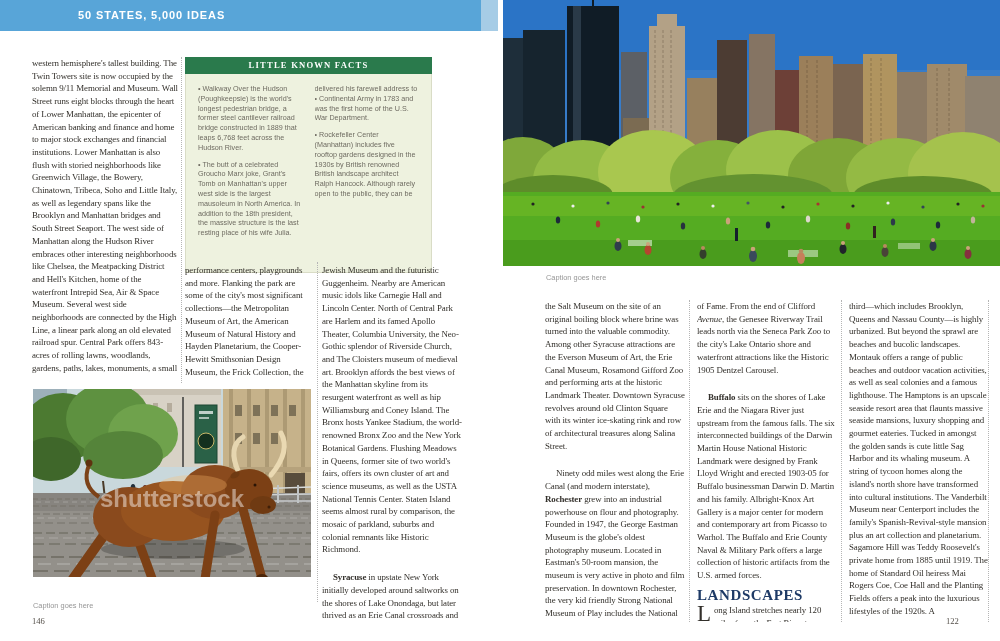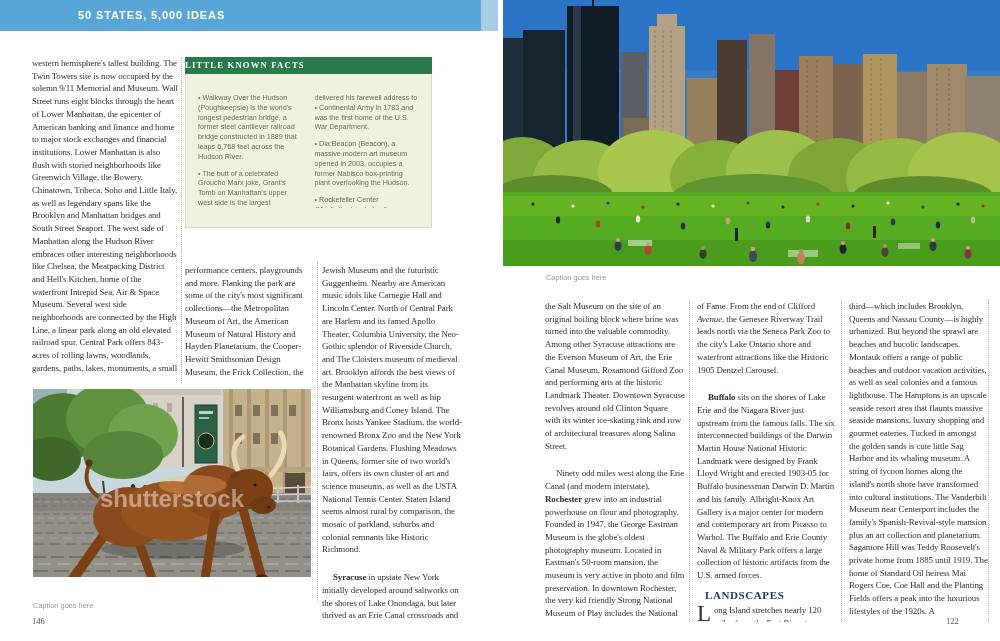--- a/index.html
+++ b/index.html
@@ -22,47 +22,47 @@
 
   #l-col1 { left:32px; top:57px; width:147px; height:322px; }
   #l-col2 { left:185px; top:264px; width:130px; height:118px; }
   #l-col3 { left:322px; top:264px; width:140px; height:358px; }
   #r-col1 { left:545px; top:300px; width:140px; height:322px; }
   #r-col2 { left:697px; top:300px; width:140px; height:322px; }
   #r-col3 { left:849px; top:300px; width:140px; height:322px; }
 
   
   .facts-box { position:absolute; left:185px; top:57px; width:247px; height:196px; }
-  .facts-head { height:17px; background:#2a7a4c; color:#ffffff; text-align:left;
+  .facts-head { height:17px; background:#2a7a4c; color:#ffffff; text-align:center;
                 font-family:"Liberation Serif", serif; font-weight:bold; font-size:8.6px;
                 letter-spacing:1.2px; line-height:17px; }
-  .facts-body { height:154px; background:#eef2df; border:1px solid #d9dcc6; border-top:none;
-                display:flex; gap:12px; padding:19px 12px; overflow:hidden; }
+  .facts-body { height:199px; background:#eef2df; border:1px solid #d9dcc6; border-top:none;
+                display:flex; gap:12px; padding:10px 12px; overflow:hidden; }
   .facts-col { width:105px; font-family:"Liberation Sans", sans-serif; font-size:7.2px;
                line-height:9.8px; color:#6e6b61; overflow:hidden; }
   .facts-col p { margin:0 0 7px 0; }
 
   
   .rule { position:absolute; width:0; border-left:1px dotted #b5b5b5; }
 
   
   .photo { position:absolute; overflow:hidden; }
   #park-photo { left:503px; top:0; width:497px; height:266px; }
   #bull-photo { left:33px; top:389px; width:278px; height:188px;text-align:center; }
 
   .caption { position:absolute; font-family:"Liberation Sans", sans-serif; font-size:7.4px; color:#969696; }
   #cap-left  { left:33px;  top:601px; }
   #cap-right { left:546px; top:273px; }
 
   .pagenum { position:absolute; font-size:8.6px; color:#55504a; }
   #pn-146 { left:32px;  top:616px; }
   #pn-147 { left:946px; top:616px; }
 
-  .heading-landscapes { display:block; color:#1e3a66; font-weight:bold; font-size:11px;
-                        letter-spacing:.6px; margin:7px 0 3px 8px; }
+  .heading-landscapes { display:block; color:#1e3a66; font-weight:bold; font-size:15px;
+                        letter-spacing:.6px; margin:7px 0 3px 0; }
   .dropcap { float:left; font-size:23px; line-height:18px; padding:1px 3px 0 0; }
 </style>
 </head>
 <body>
 
 <div id="spread">
 
   <div class="topbar"></div>
   <div class="topbar-end"></div>
   <div class="topbar-label">50 STATES, 5,000 IDEAS</div>
@@ -74,21 +74,20 @@
   <div class="facts-box">
     <div class="facts-head">LITTLE KNOWN FACTS</div>
     <div class="facts-body">
       <div class="facts-col">
         <p class="fact">• Walkway Over the Hudson (Poughkeepsie) is the world's longest pedestrian bridge, a former steel cantilever railroad bridge constructed in 1889 that leaps 6,768 feet across the Hudson River.</p>
         <p class="fact">• The butt of a celebrated Groucho Marx joke, Grant's Tomb on Manhattan's upper west side is the largest mausoleum in North America. In addition to the 18th president, the massive structure is the last resting place of his wife Julia.</p>
 
       </div>
       <div class="facts-col">
         <p class="fact">delivered his farewell address to • Continental Army in 1783 and was the first home of the U.S. War Department.</p>
-        <p class="fact">• Dia:Beacon (Beacon), a massive modern art museum opened in 2003, occupies a former Nabisco box-printing plant overlooking the Hudson.</p>
         <p class="fact">• Rockefeller Center (Manhattan) includes five rooftop gardens designed in the 1930s by British renowned British landscape architect Ralph Hancock. Although rarely open to the public, they can be</p>
       </div>
     </div>
   </div>
 
   <div class="col" id="l-col2">
     <p>performance centers, playgrounds and more. Flanking the park are some of the city's most significant collections—the Metropolitan Museum of Art, the American Museum of Natural History and Hayden Planetarium, the Cooper-Hewitt Smithsonian Design Museum, the Frick Collection, the</p>
   </div>
 
   <div class="col" id="l-col3">

